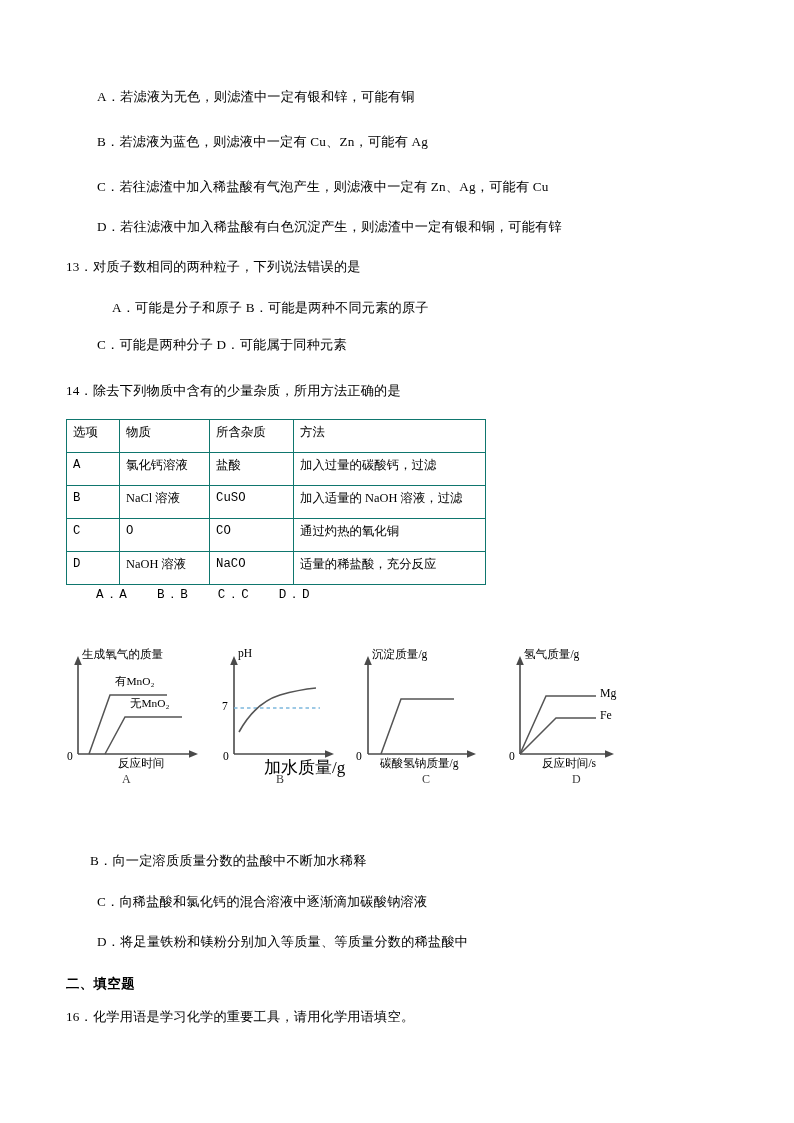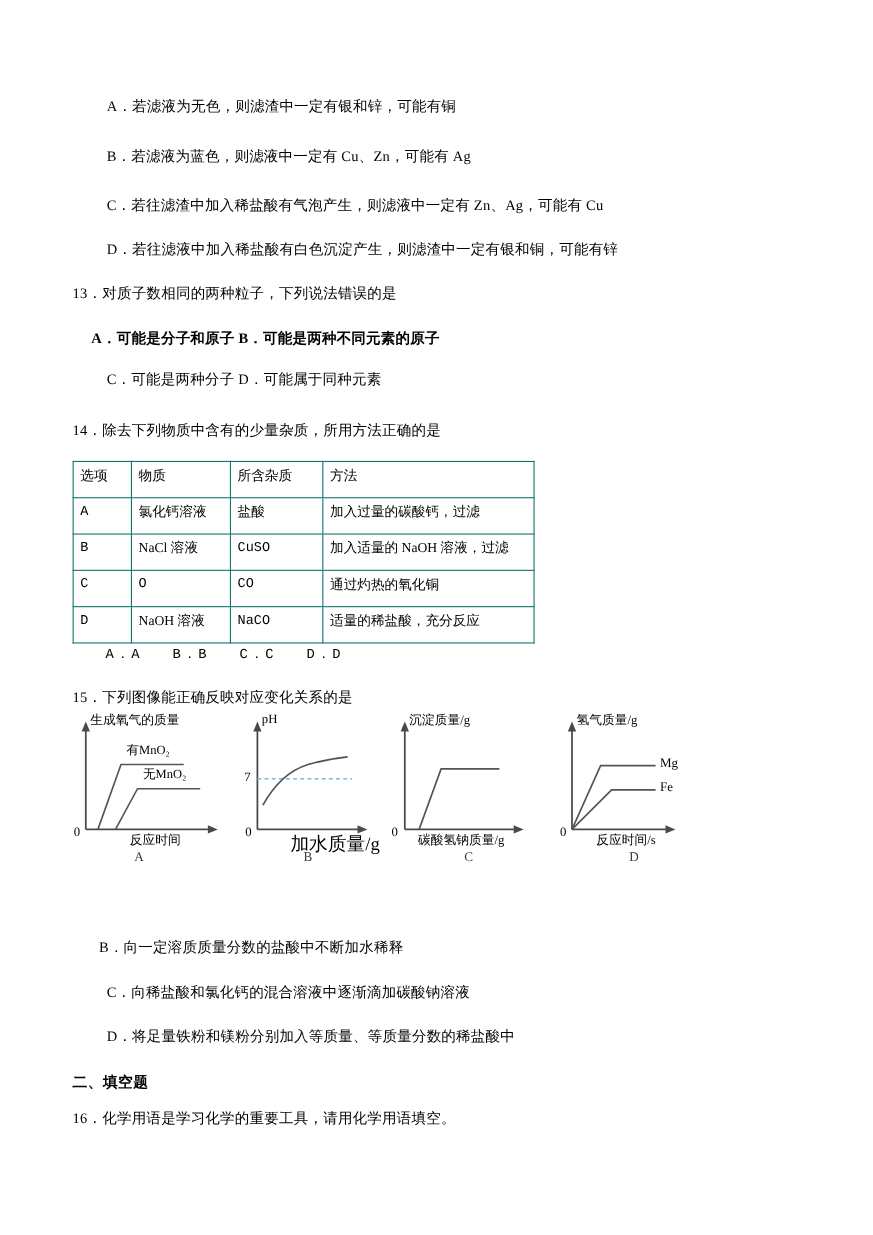--- a/index.html
+++ b/index.html
@@ -108,21 +108,21 @@
 <body>
 
 <div class="page">
 
   <div class="optline" style="left:97px; top:88px;">A．若滤液为无色，则滤渣中一定有银和锌，可能有铜</div>
   <div class="optline" style="left:97px; top:133px;">B．若滤液为蓝色，则滤液中一定有 Cu、Zn，可能有 Ag</div>
   <div class="optline" style="left:97px; top:178px;">C．若往滤渣中加入稀盐酸有气泡产生，则滤液中一定有 Zn、Ag，可能有 Cu</div>
   <div class="optline" style="left:97px; top:218px;">D．若往滤液中加入稀盐酸有白色沉淀产生，则滤渣中一定有银和铜，可能有锌</div>
 
   <div class="qline" style="left:66px; top:258px;">13．对质子数相同的两种粒子，下列说法错误的是</div>
-  <div class="optline" style="left:83px; top:299px;font-weight:bold;">A．可能是分子和原子     B．可能是两种不同元素的原子</div>
+  <div class="optline" style="left:112px; top:299px;">A．可能是分子和原子     B．可能是两种不同元素的原子</div>
   <div class="optline" style="left:97px; top:336px;">C．可能是两种分子     D．可能属于同种元素</div>
 
   <div class="qline" style="left:66px; top:382px;">14．除去下列物质中含有的少量杂质，所用方法正确的是</div>
 
   <table class="qtable">
     <tbody>
       <tr>
         <td class="col-opt">选项</td>
         <td class="col-sub">物质</td>
         <td class="col-imp">所含杂质</td>
@@ -150,21 +150,20 @@
         <td class="col-opt latin">D</td>
         <td class="col-sub">NaOH 溶液</td>
         <td class="col-imp latin">NaCO</td>
         <td class="col-meth">适量的稀盐酸，充分反应</td>
       </tr>
     </tbody>
   </table>
 
   <div class="answer-row">A．A　　B．B　　C．C　　D．D</div>
 
-  <div class="qline" style="left:66px; top:625px;">15．下列图像能正确反映对应变化关系的是</div>
 
   <div class="figures">
 
     <div class="fig" style="left:0px;">
       <svg width="152" height="132" viewBox="0 0 152 132">
 
         <line x1="16" y1="14" x2="16" y2="104" stroke="#4a4a4a" stroke-width="1.6"></line>
         <polygon points="16,6 12.2,15 19.8,15" fill="#4a4a4a"></polygon>
         <line x1="16" y1="104" x2="128" y2="104" stroke="#4a4a4a" stroke-width="1.6"></line>
         <polygon points="136,104 127,100.2 127,107.8" fill="#4a4a4a"></polygon>

